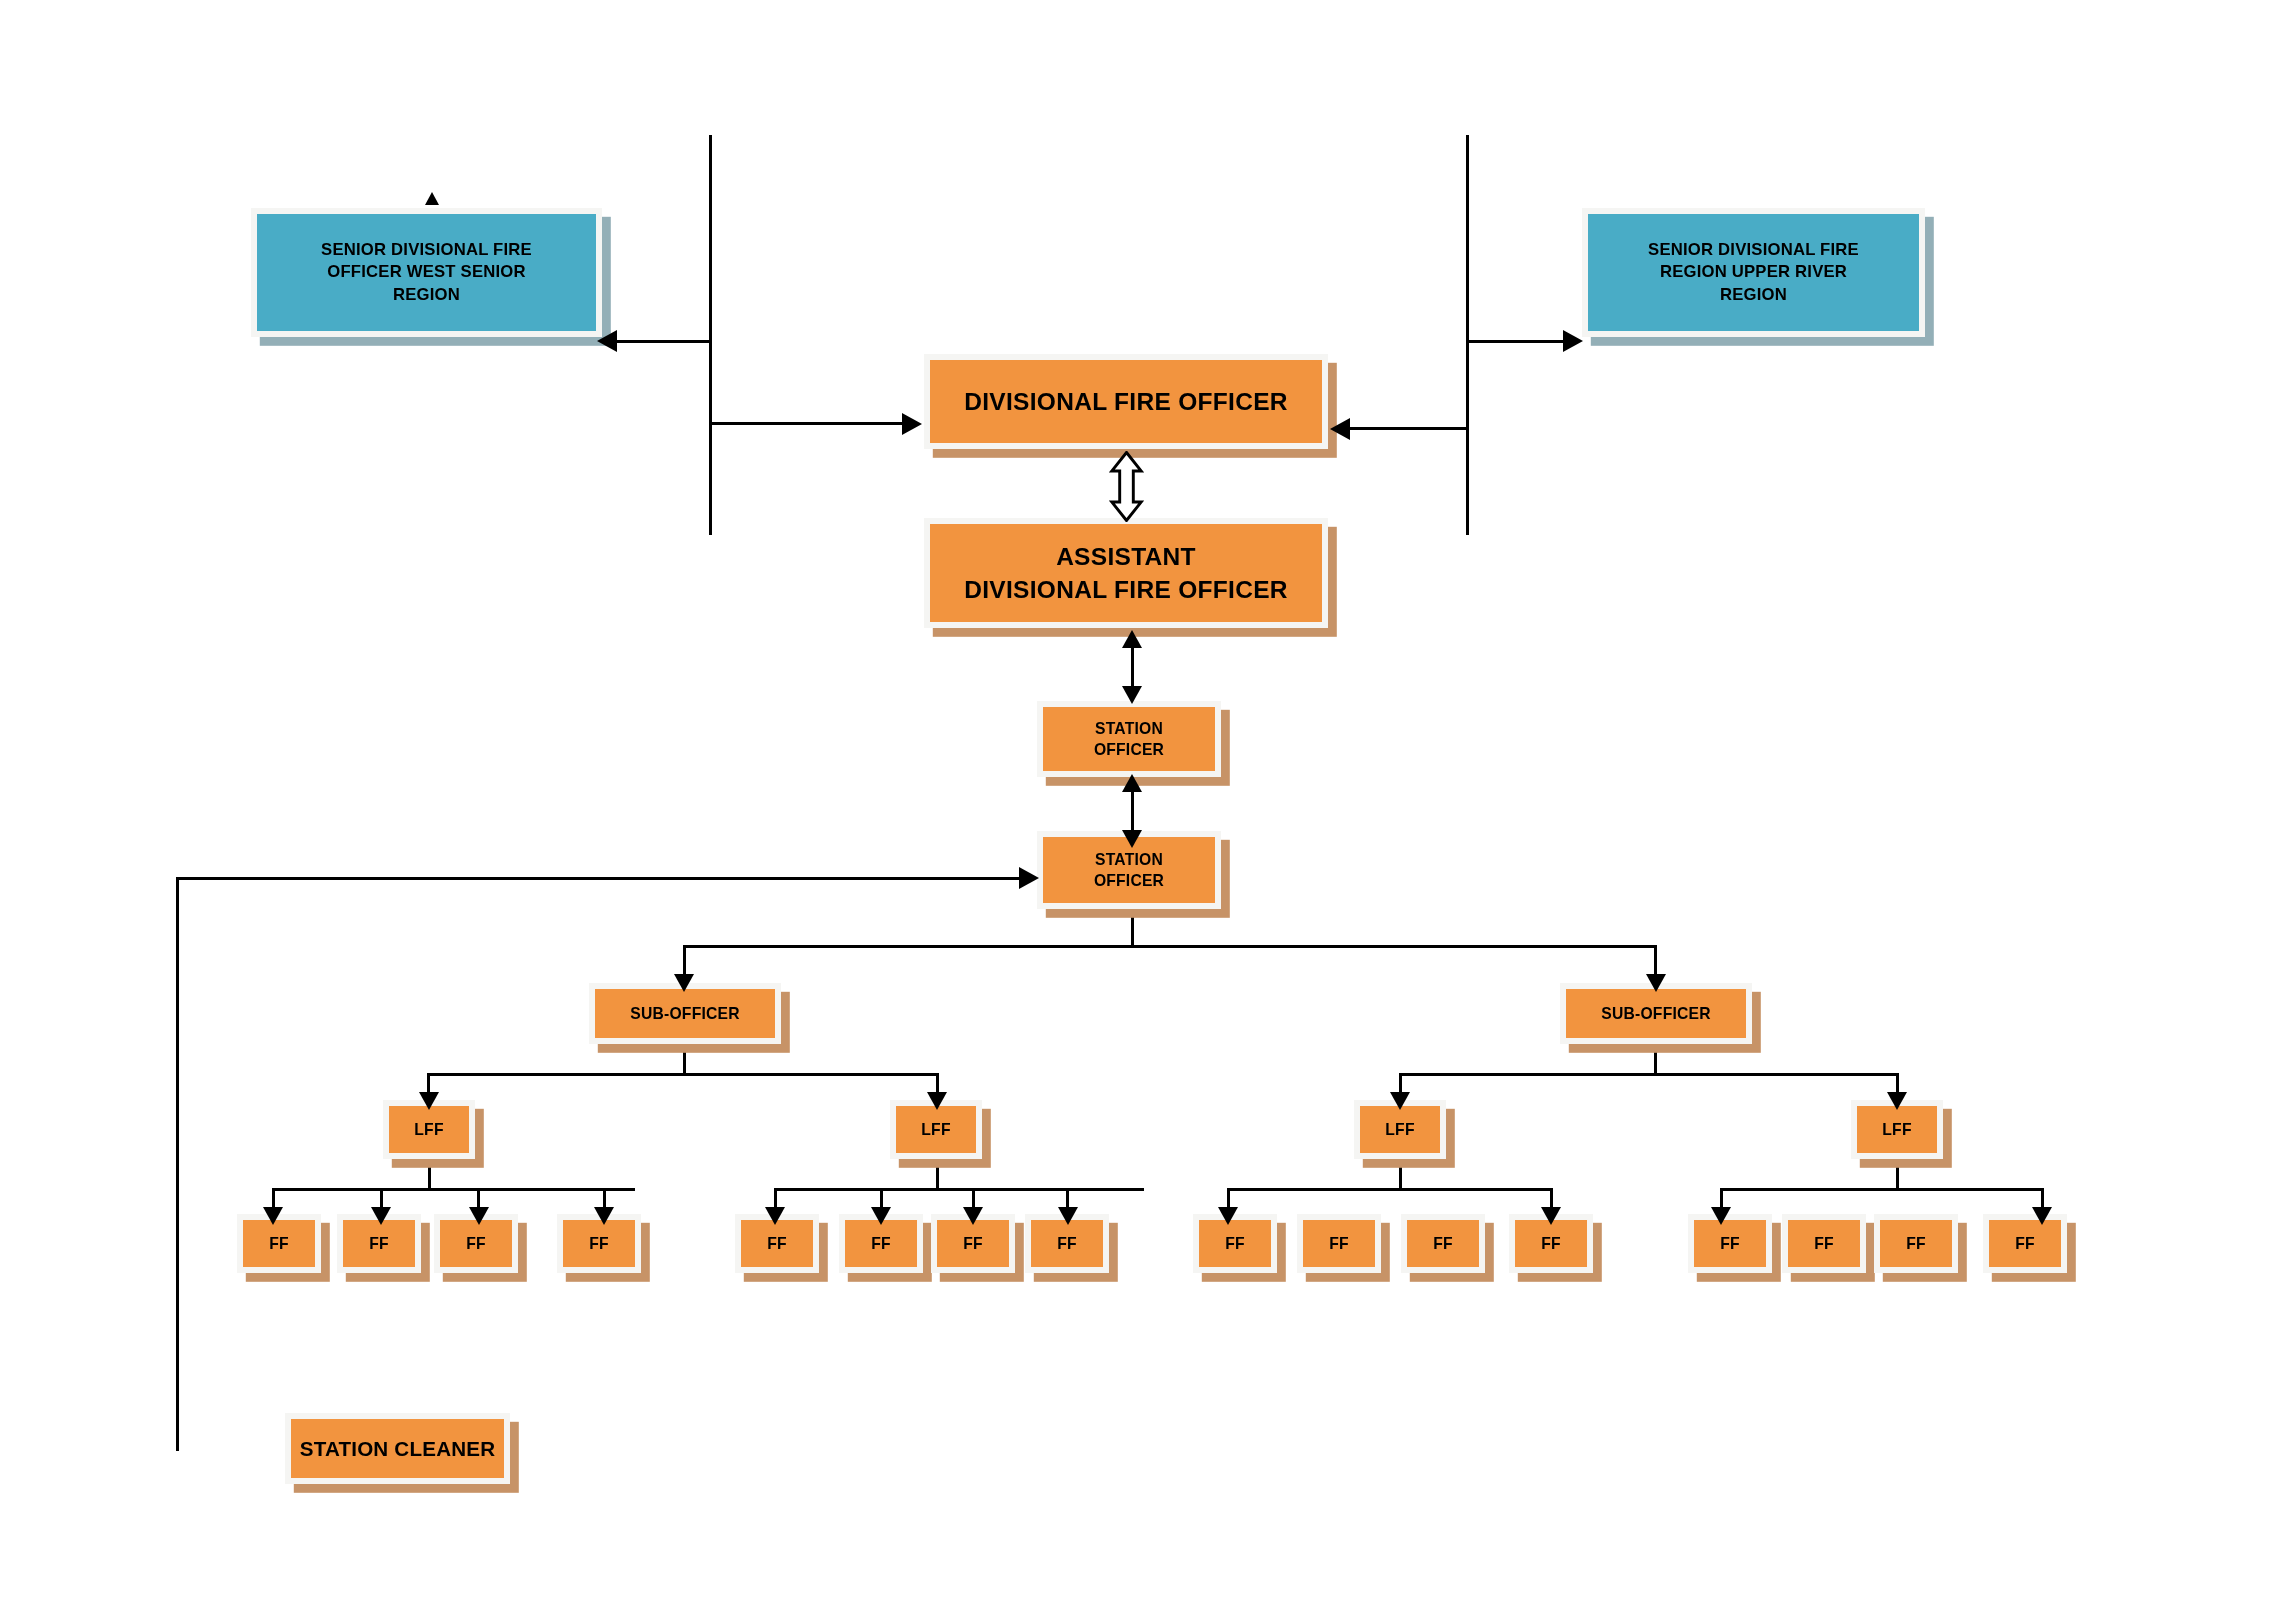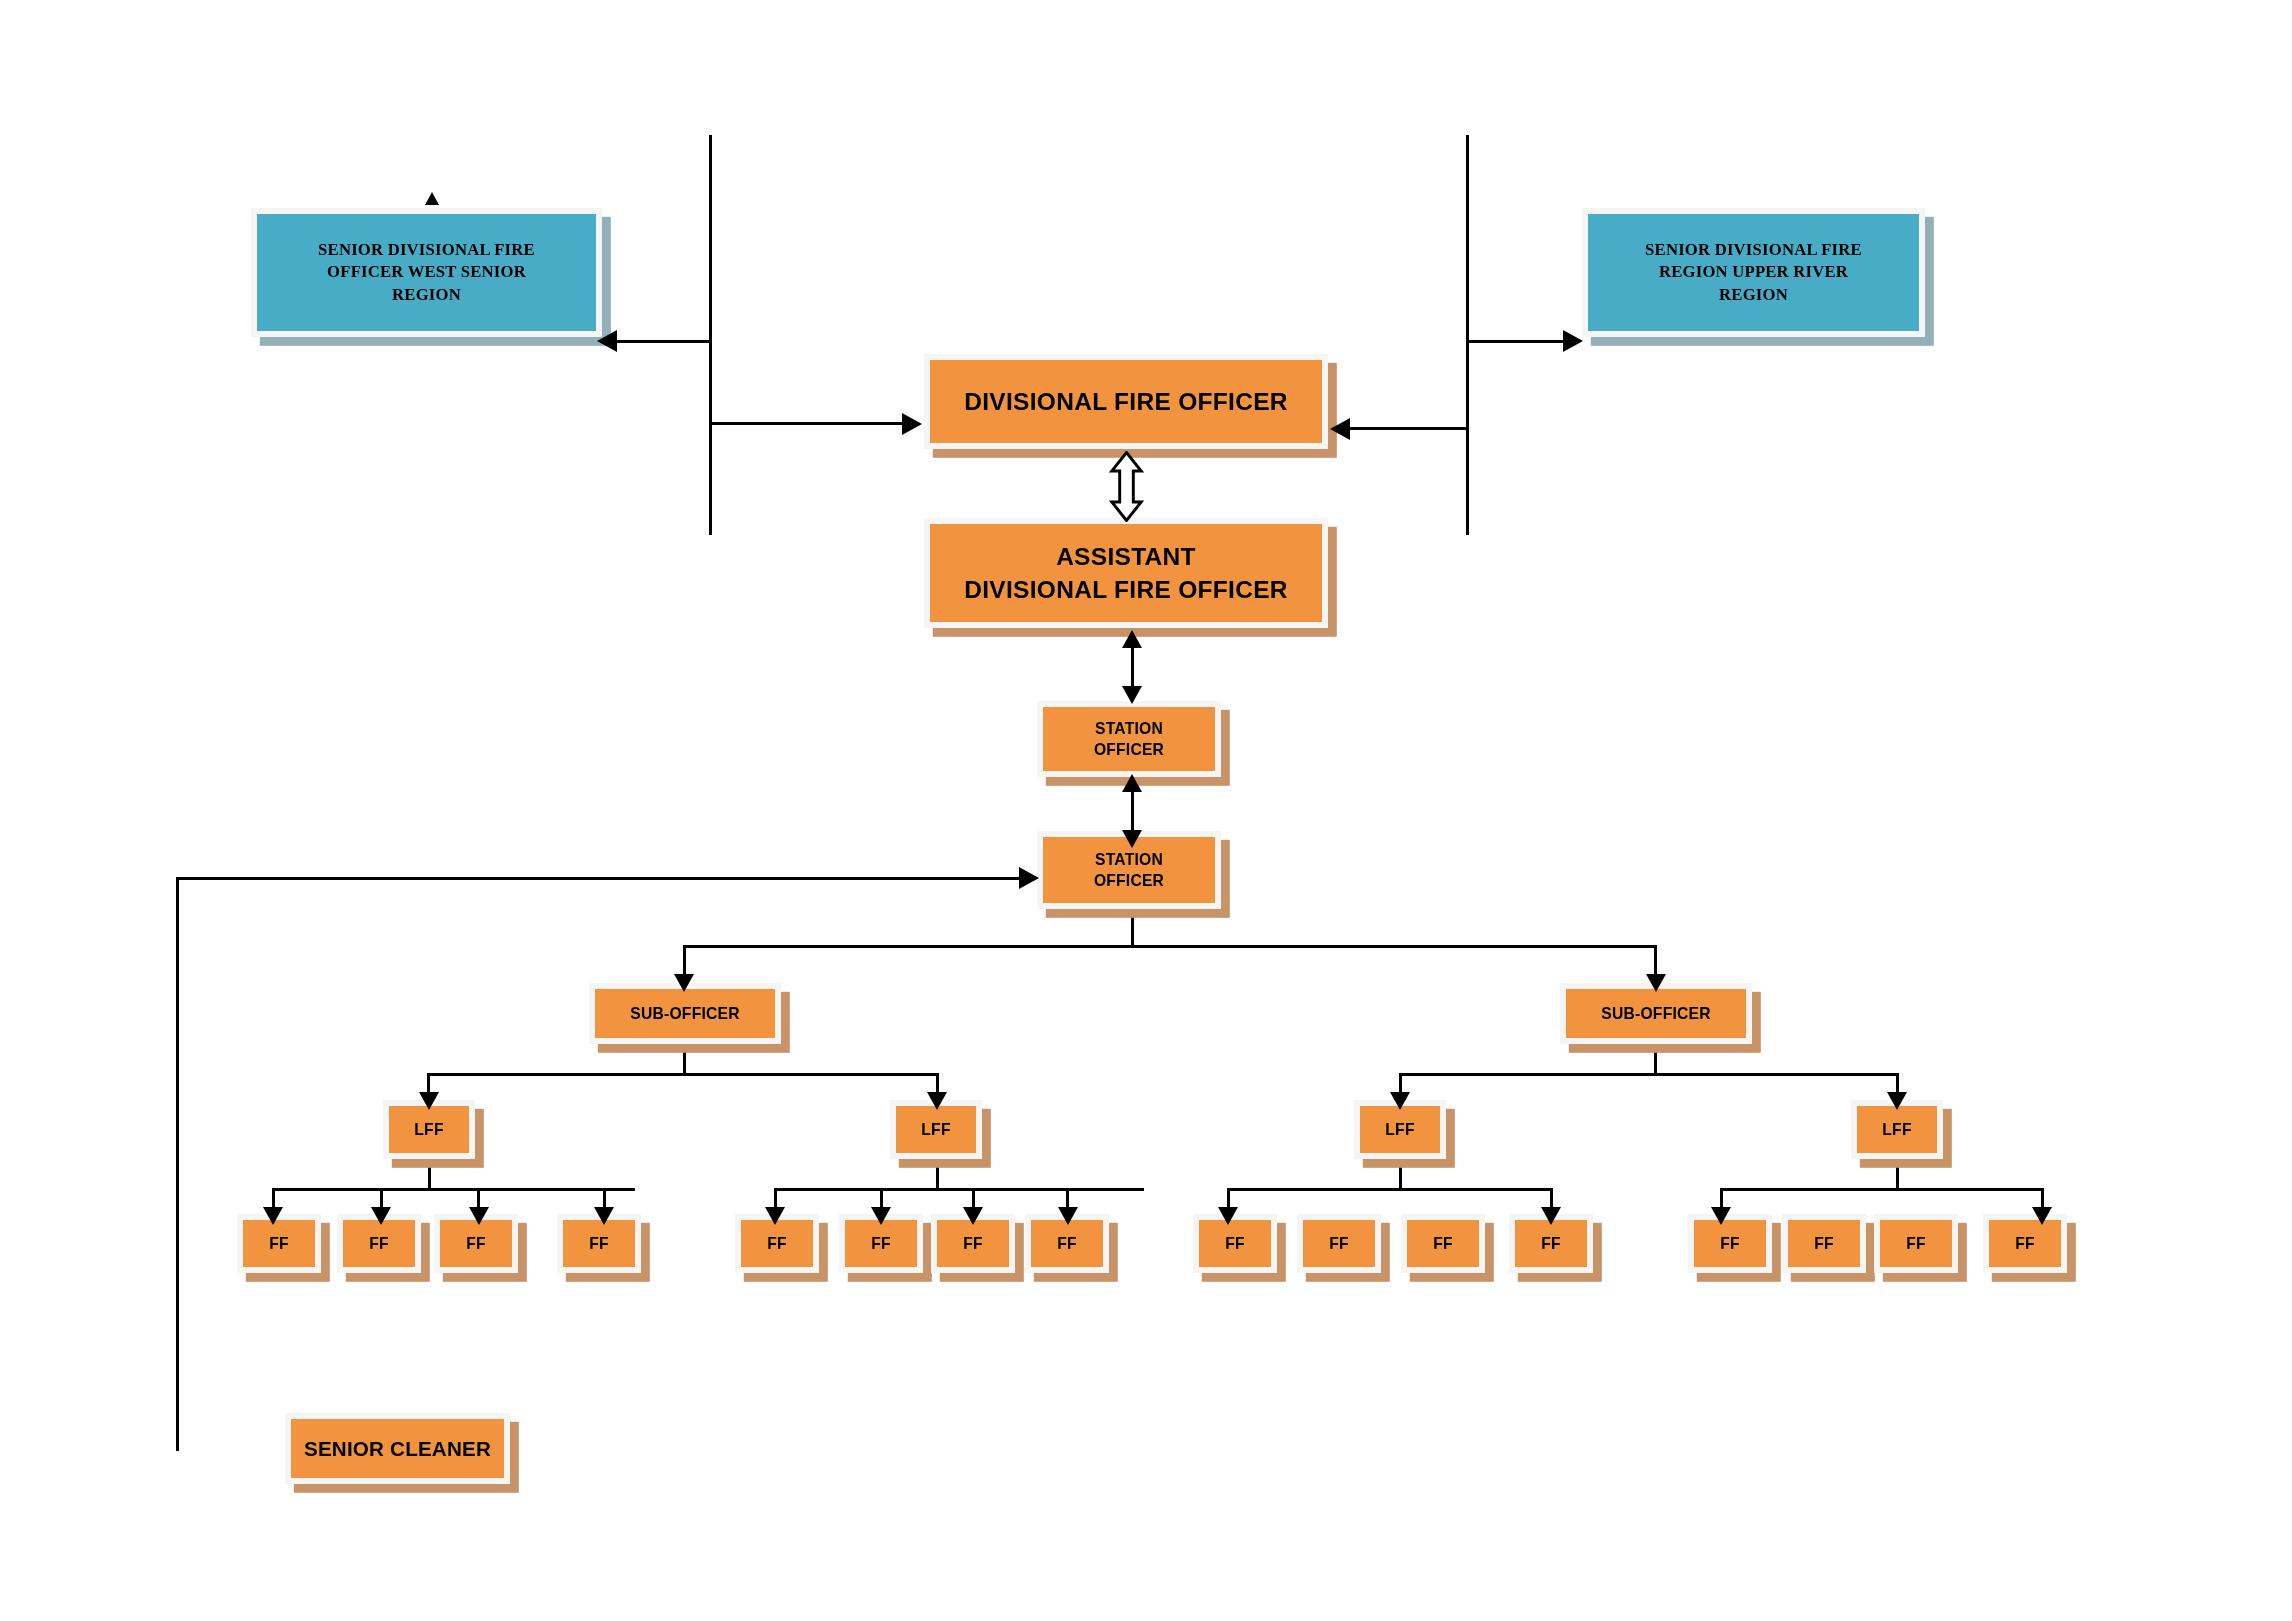--- a/index.html
+++ b/index.html
@@ -37,21 +37,21 @@
     box-shadow: 8.8px 8.8px 0 0 #93AFB7;
   }
   .node .label {
     display: block;
     width: 100%;
     padding: 0 3.9px;
   }
   
   .n-big      { font-size: 24.5px; letter-spacing: 0.3px; }
   .n-med      { font-size: 20.6px; letter-spacing: 0.2px; }
-  .n-sm       { font-size: 16.7px; letter-spacing: 0.2px; font-family: Liberation Serif, serif; }
+  .n-sm       { font-size: 16.7px; letter-spacing: 0.2px; }
   .n-xs       { font-size: 15.7px; letter-spacing: 0.2px; }
 
   
   .line {
     position: absolute;
     background: #000000;
     z-index: 2;
   }
   .vline { width: 2.9px; }
   .hline { height: 2.9px; }
@@ -285,17 +285,17 @@
     <span class="label">FF</span>
   </div>
   <div class="node n-xs" style="left:1874px; top:1214px; width:84px; height:59px;">
     <span class="label">FF</span>
   </div>
   <div class="node n-xs" style="left:1983px; top:1214px; width:84px; height:59px;">
     <span class="label">FF</span>
   </div>
 
   <div class="node n-med" style="left:285px; top:1413px; width:225px; height:71px;">
-    <span class="label">SENIOR CLEANER</span>
+    <span class="label">STATION CLEANER</span>
   </div>
 
 </div>
 
 
 </body></html>

